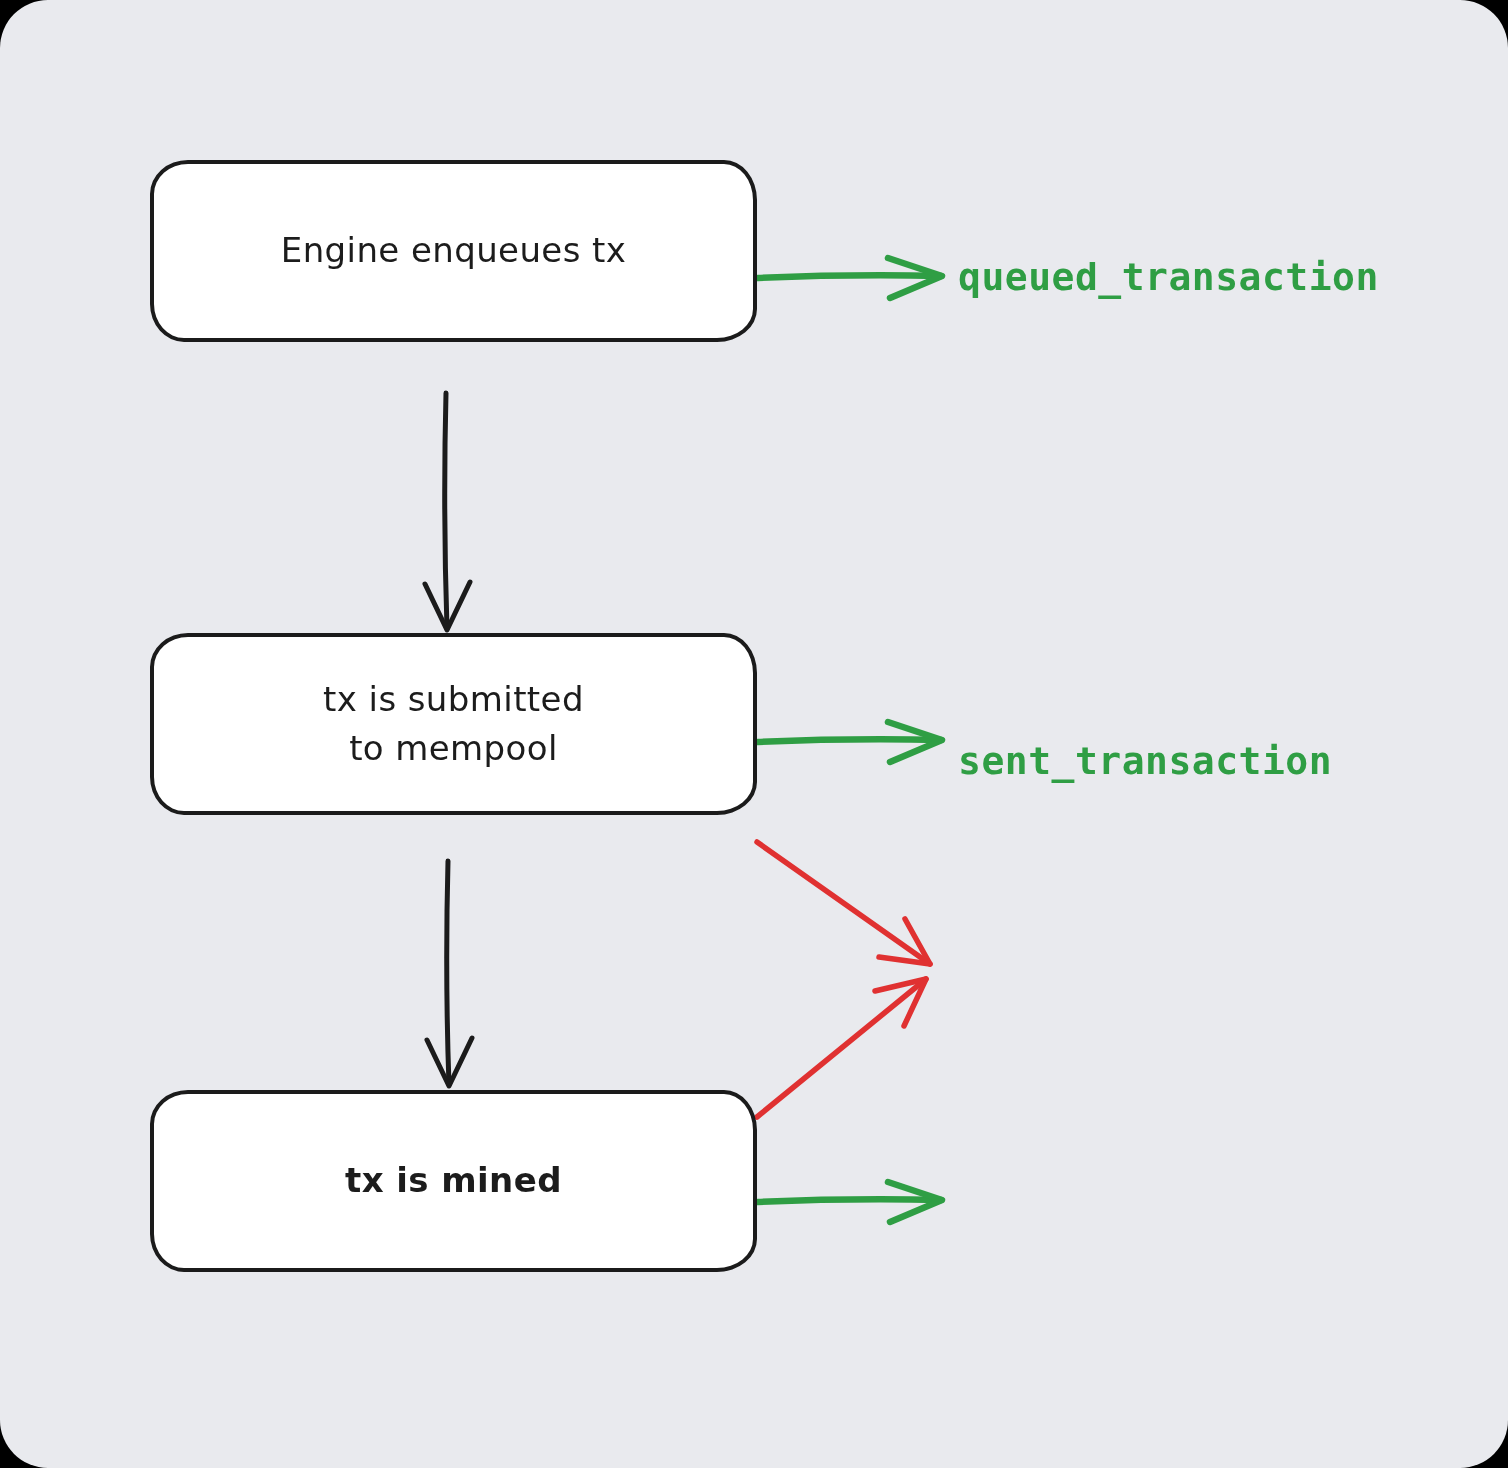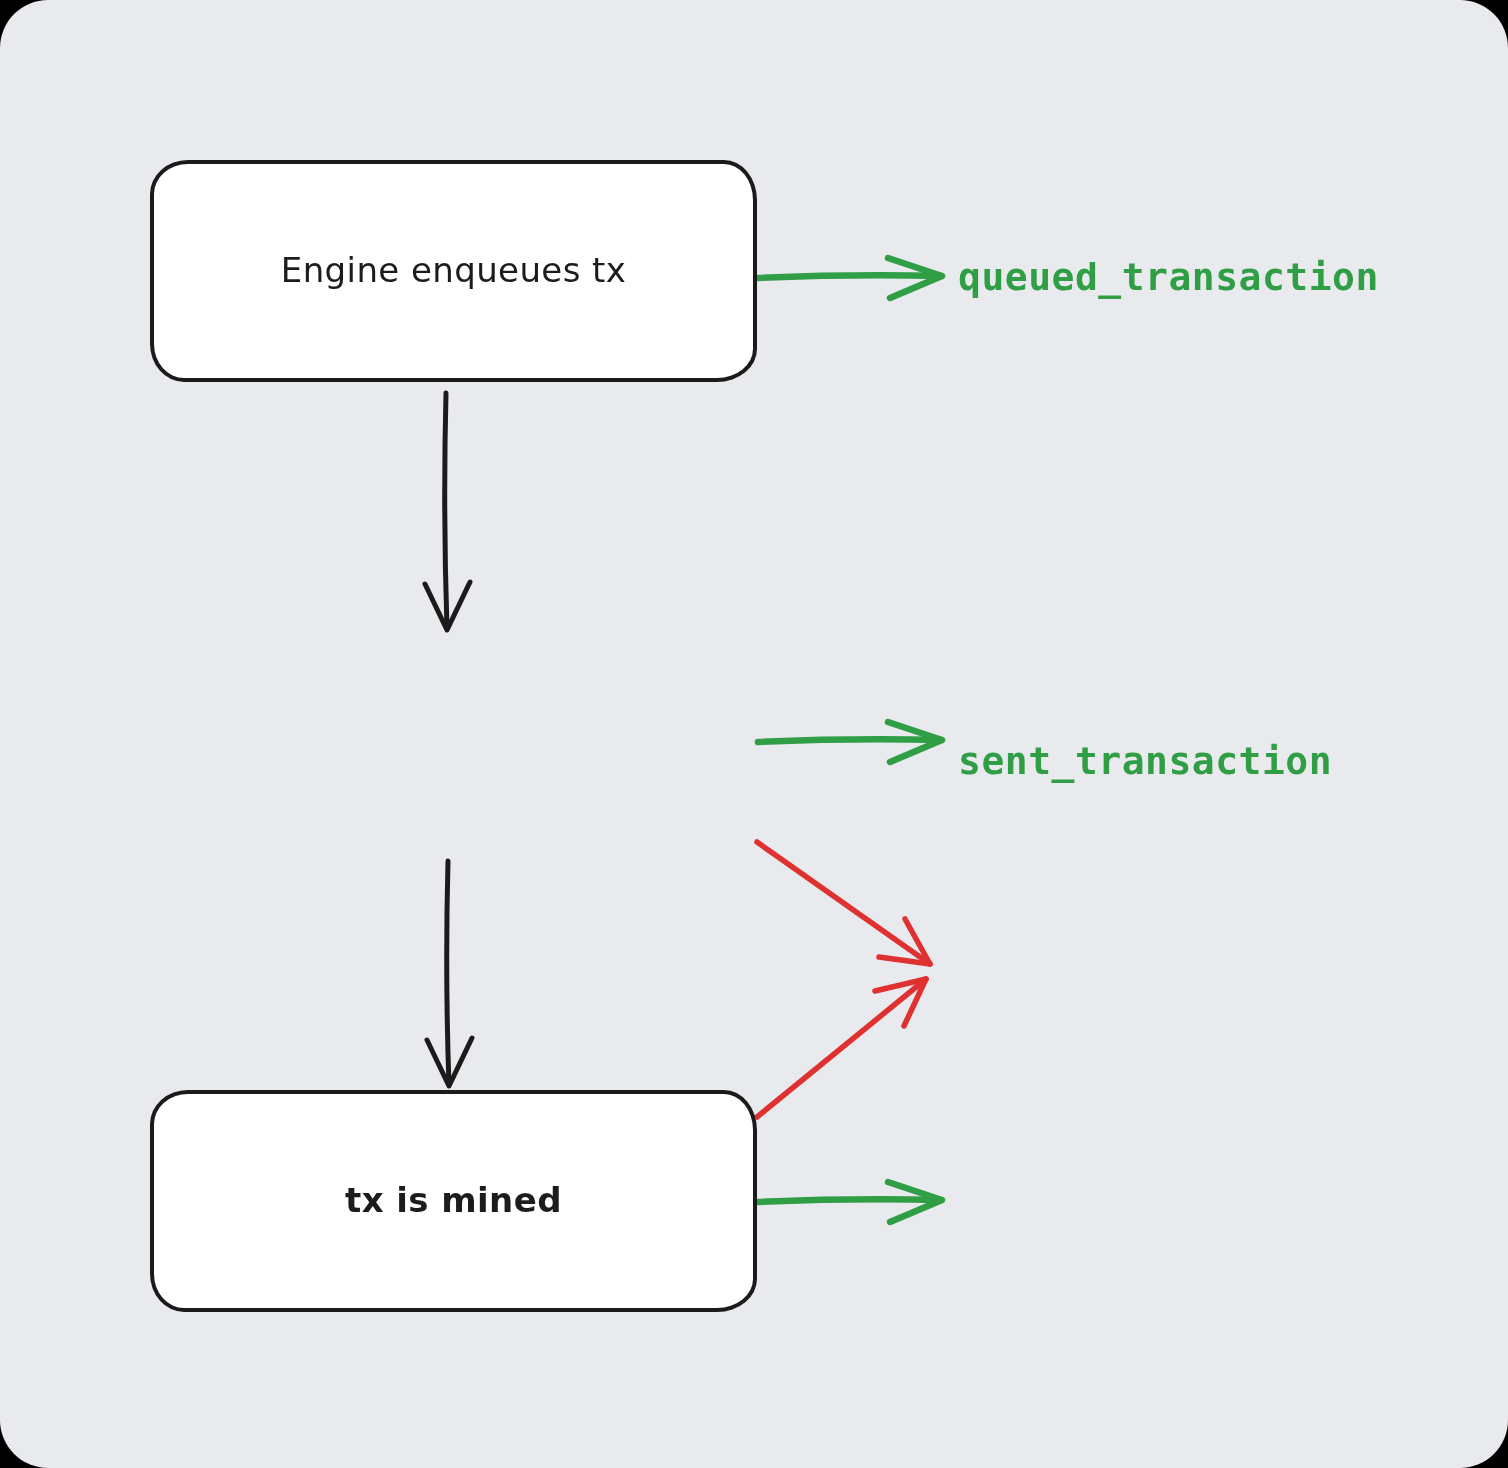--- a/index.html
+++ b/index.html
@@ -36,21 +36,21 @@
     stroke-linecap: round;
     stroke-linejoin: round;
   }
   .arrows .stroke-green { stroke: var(--green); stroke-width: 6.5; }
   .arrows .stroke-red   { stroke: var(--red);   stroke-width: 5.5; }
   .arrows .stroke-black { stroke: var(--arrow-black); stroke-width: 5; }
   .node {
     position: absolute;
     left: 150px;
     width: 607px;
-    height: 222px;
+    height: 182px;
     background: var(--node-fill);
     border: 4.5px solid var(--node-stroke);
     border-radius: 38px 33px 40px 34px / 34px 40px 33px 38px;
     display: flex;
     align-items: center;
     justify-content: center;
     text-align: center;
   }
   .node-label {
     font-family: "DejaVu Sans", sans-serif;
@@ -120,20 +120,24 @@
     <g>
       <path class="stroke-green" d="M758 1202 Q850 1198 941 1200"></path>
       <path class="stroke-green" d="M888 1182 L942 1200 L890 1222"></path>
     </g>
   </svg>
 
   <div class="node node-1">
     <span class="node-label">Engine enqueues tx</span>
   </div>
 
+  <div class="node node-2">
+    <span class="node-label">tx is submitted
+to mempool</span>
+  </div>
 
   <div class="node node-3">
     <span class="node-label">tx is mined</span>
   </div>
 
   <div class="evt evt-green evt-queued">queued_transaction</div>
 
   <div class="evt evt-green evt-sent">sent_transaction</div>
 
 

